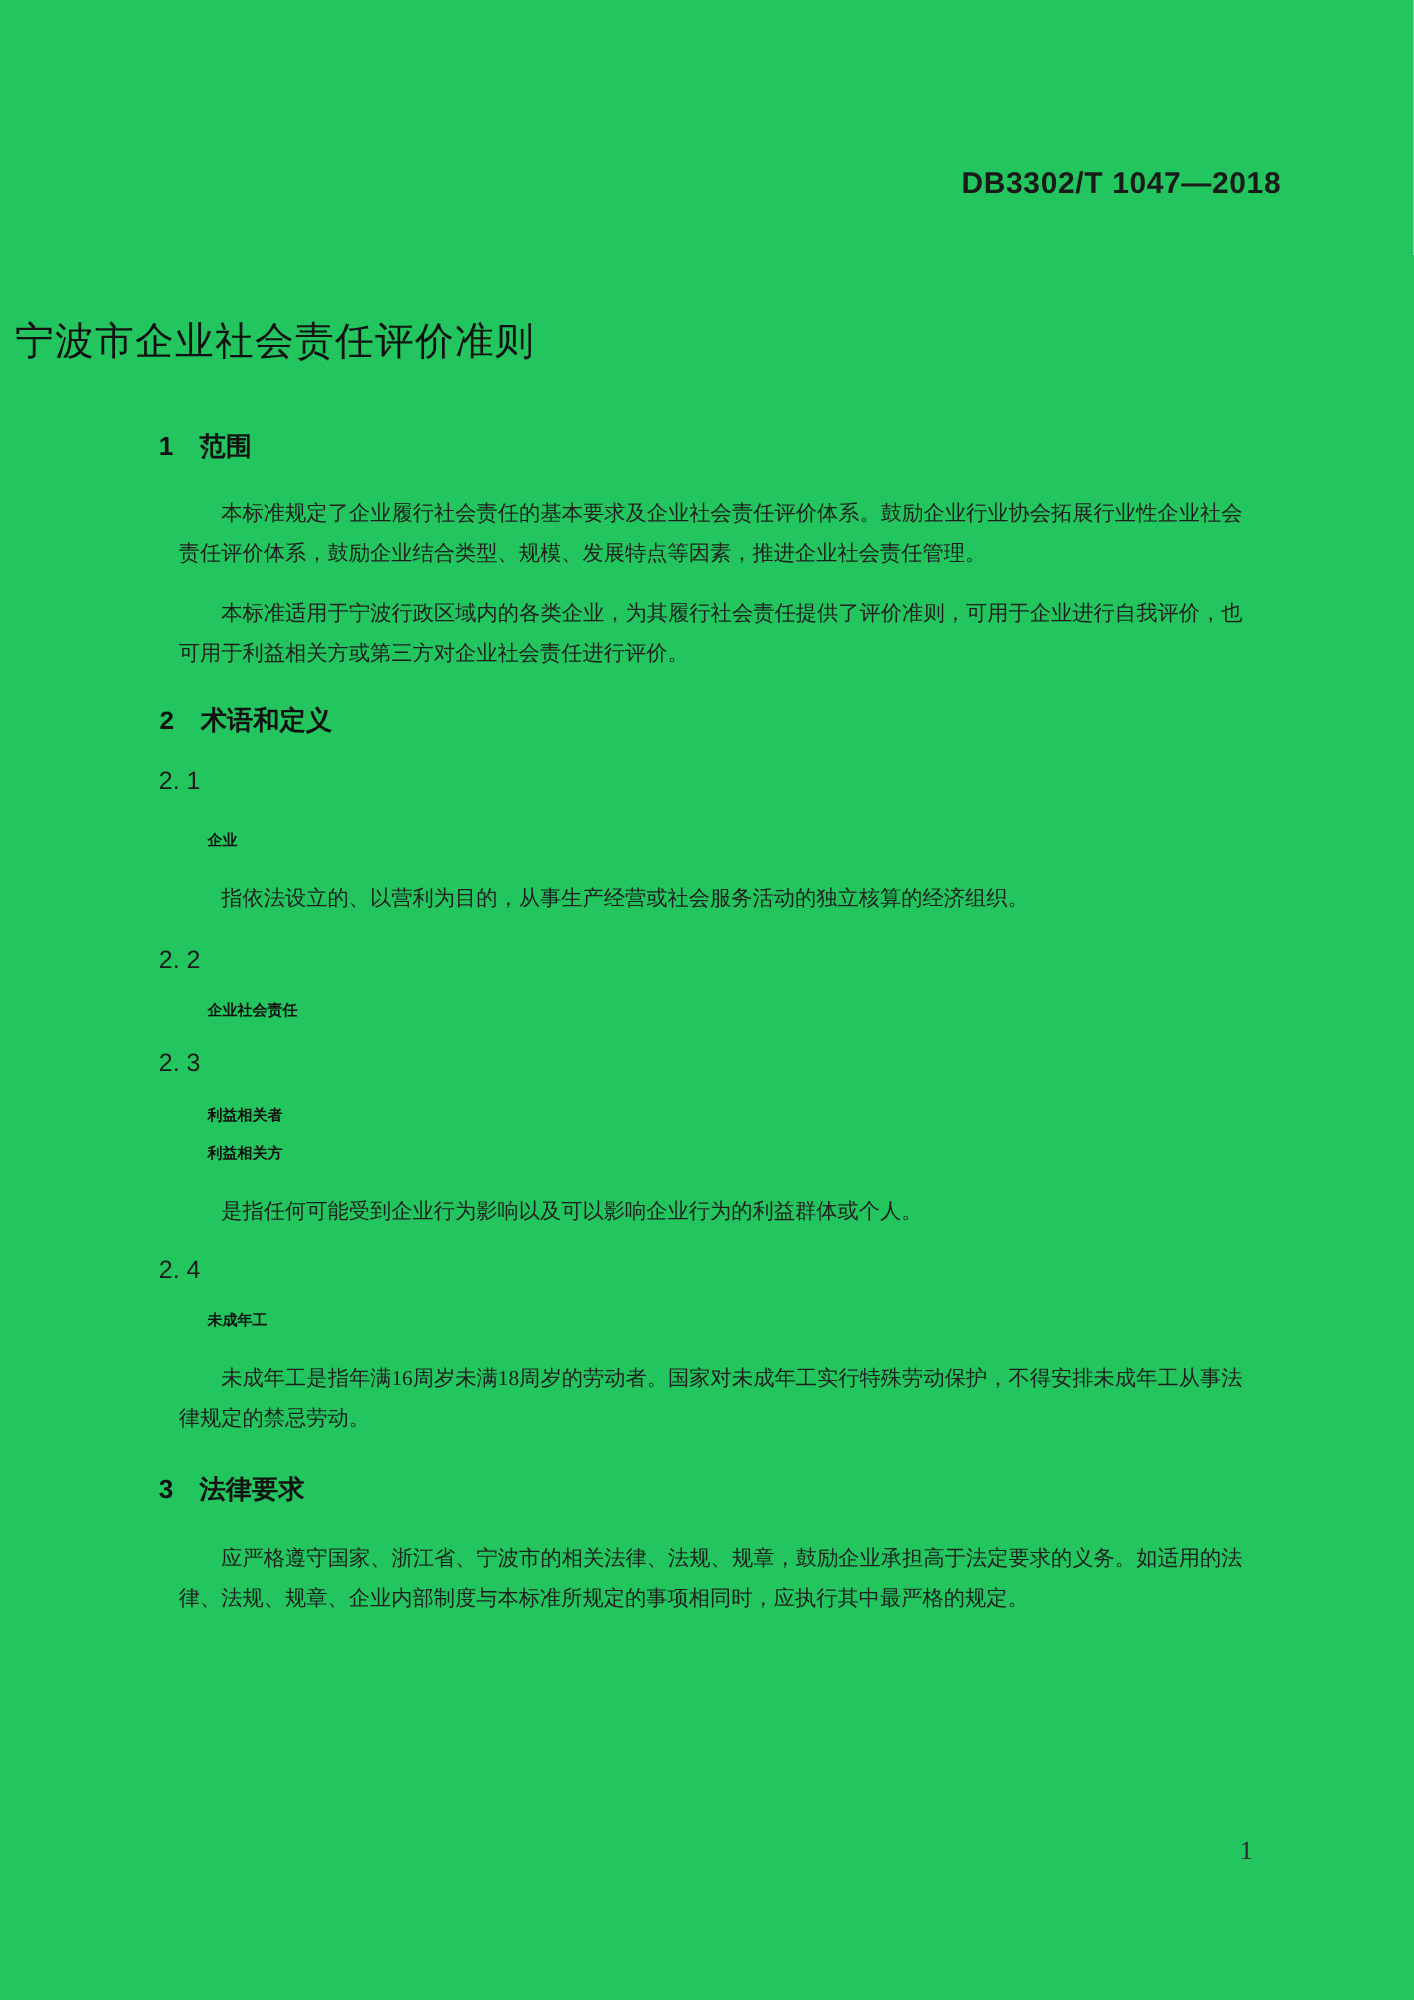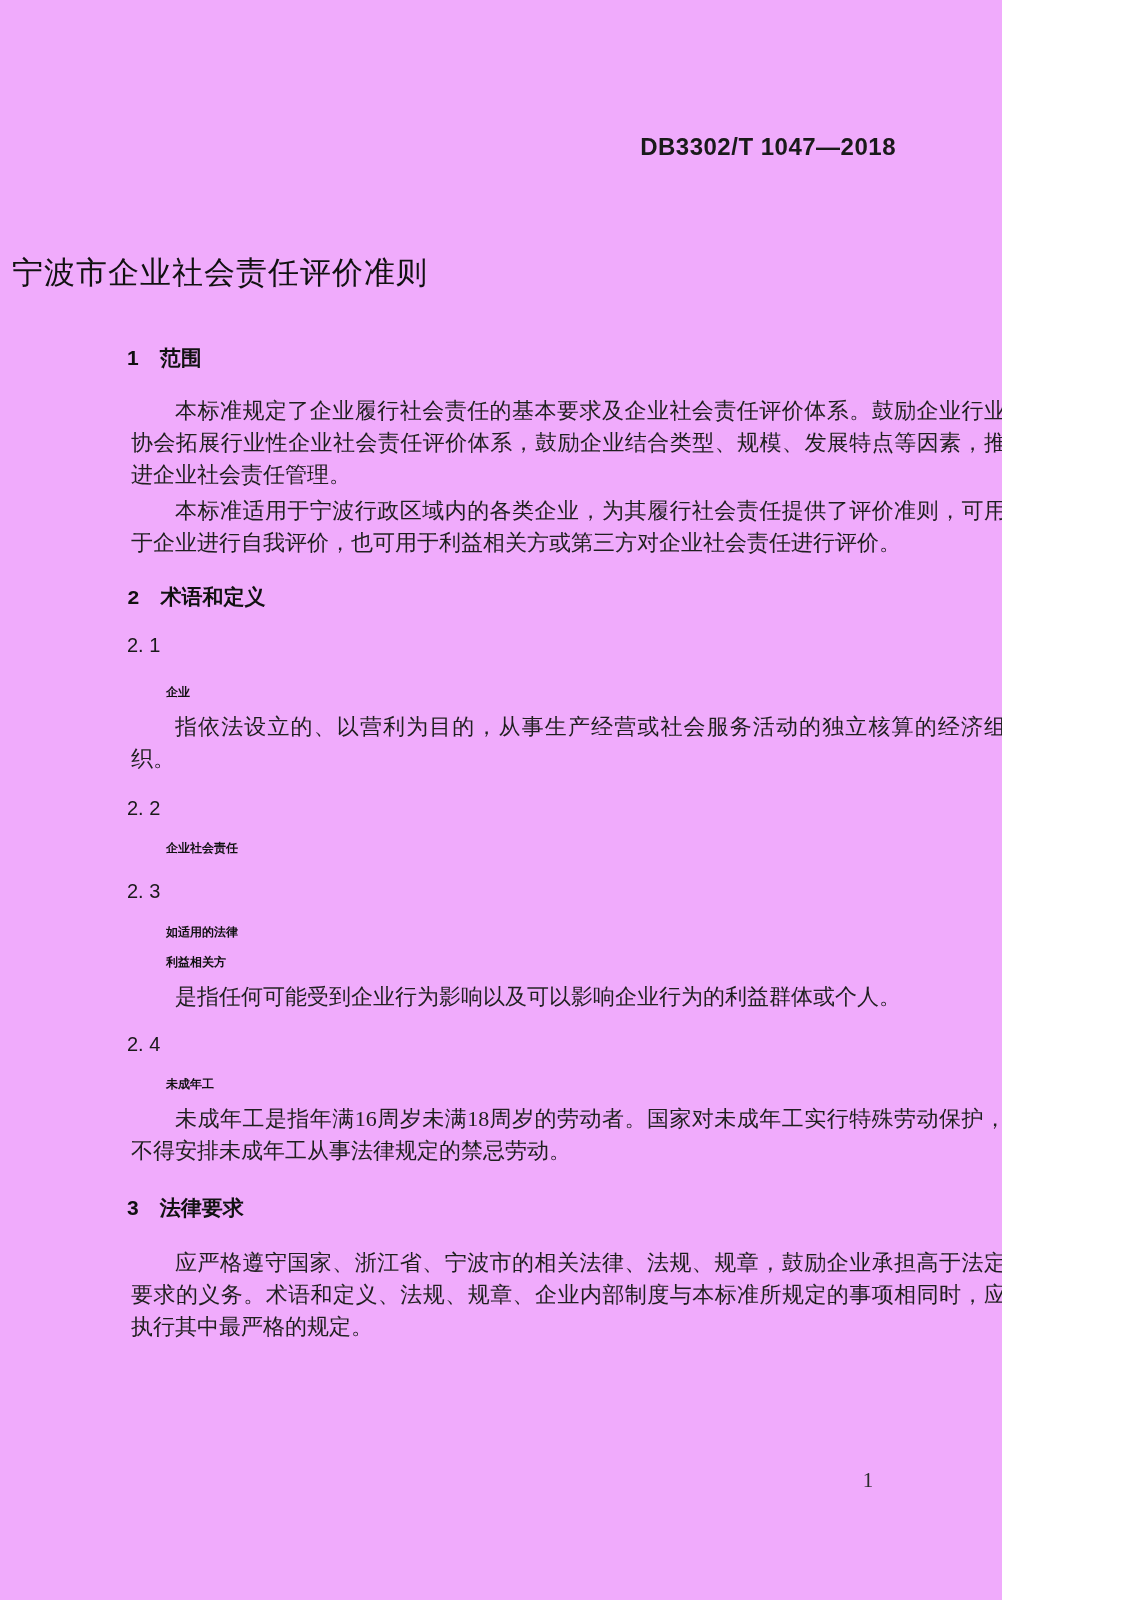--- a/index.html
+++ b/index.html
@@ -1,20 +1,20 @@
 <!DOCTYPE html>
 <html lang="zh"><head>
 <meta charset="utf-8">
 <style>
   html, body { margin: 0; padding: 0; background: #ffffff; }
   .page {
     position: relative;
-    width: 1002px;
+    width: 1131px;
     height: 1600px;
-    background: #f0abfc;
+    background: #22c55e;
     overflow: hidden;
     color: #1f1f1f;
   }
   .doc-code {
     position: absolute;
     top: 133px;
     right: 106px;
     font-family: "Liberation Sans", sans-serif;
     font-weight: 600;
     font-size: 24px;
@@ -45,23 +45,23 @@
   .sec-heading {
     font-family: "Liberation Sans", sans-serif;
     font-weight: 700;
     font-size: 21px;
     line-height: 30px;
     color: #111111;
     margin: 0;
   }
   .sec-num { display: inline-block; margin-right: 21px; }
   .body-p, .term-def {
-    margin: 4px;
+    margin: 16px;
     font-family: "Liberation Serif", "DejaVu Serif", serif;
-    font-size: 22px;
+    font-size: 17px;
     line-height: 32px;
     text-align: justify;
     text-indent: 2em;
     color: #1f1f1f;
   }
   .term-num {
     font-family: "Liberation Sans", sans-serif;
     font-size: 20px;
     line-height: 30px;
     color: #1a1a1a;
@@ -122,30 +122,30 @@
     </div>
 
     <div class="term-num mt-t1num">2. 1</div>
     <div class="term-name mt-t1name">企业</div>
     <p class="term-def">指依法设立的、以营利为目的，从事生产经营或社会服务活动的独立核算的经济组织。</p>
 
     <div class="term-num mt-t2num">2. 2</div>
     <div class="term-name mt-t2name">企业社会责任</div>
 
     <div class="term-num mt-t3num">2. 3</div>
-    <div class="term-name mt-t3name">如适用的法律</div>
+    <div class="term-name mt-t3name">利益相关者</div>
     <div class="term-name">利益相关方</div>
     <p class="term-def">是指任何可能受到企业行为影响以及可以影响企业行为的利益群体或个人。</p>
 
     <div class="term-num mt-t4num">2. 4</div>
     <div class="term-name mt-t4name">未成年工</div>
     <p class="term-def">未成年工是指年满16周岁未满18周岁的劳动者。国家对未成年工实行特殊劳动保护，不得安排未成年工从事法律规定的禁忌劳动。</p>
 
     <div class="sec-heading mt-h-s3">
       <span class="sec-num">3</span><span>法律要求</span>
     </div>
-    <p class="body-p mt-p-s3">应严格遵守国家、浙江省、宁波市的相关法律、法规、规章，鼓励企业承担高于法定要求的义务。术语和定义、法规、规章、企业内部制度与本标准所规定的事项相同时，应执行其中最严格的规定。</p>
+    <p class="body-p mt-p-s3">应严格遵守国家、浙江省、宁波市的相关法律、法规、规章，鼓励企业承担高于法定要求的义务。如适用的法律、法规、规章、企业内部制度与本标准所规定的事项相同时，应执行其中最严格的规定。</p>
 
   </div>
 
   <div class="page-number">1</div>
 
 </div>
 
 </body></html>

